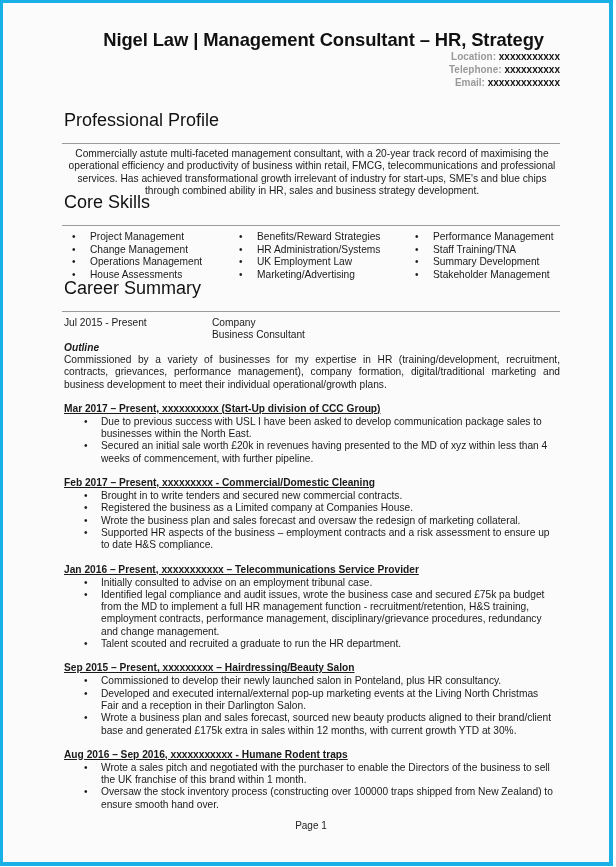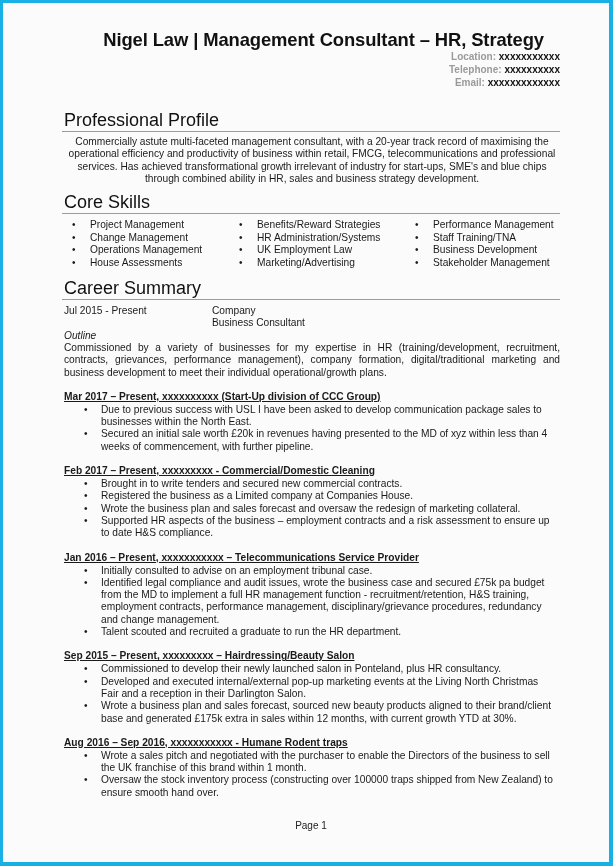--- a/index.html
+++ b/index.html
@@ -20,38 +20,38 @@
       letter-spacing: -0.1px;
     }
     .contact { position: absolute; right: 0; top: 47px; text-align: right; font-size: 10px; font-weight: bold; line-height: 13px; }
     .contact .lbl { color: #9a9a9a; }
     .contact .val { color: #111; text-align: right; }
 
     .section { position: absolute; left: 0; width: 498px; }
     .section h2 {
       font-weight: normal; font-size: 18px; color: #111;
       line-height: 21px; padding-left: 2px;
-      border-bottom: 1.5px solid #9b9b9b; padding-bottom: 0px;
+      border-bottom: 1.5px solid #9b9b9b; padding-bottom: 12px;
     }
     .profile-text {
       font-size: 10.2px; line-height: 12.3px; text-align: center; color: #1a1a1a;
       padding-top: 4px; padding-left: 2px;
     }
     .skills { position: relative; height: 52px; margin-top: 5px; font-size: 10.2px; line-height: 12.5px; }
     .skill-col { position: absolute; top: 0; list-style: none; }
     .skill-col li { position: relative; padding-left: 18px; white-space: nowrap; }
     .skill-col li::before { content: "\2022"; position: absolute; left: 0; top: 0; font-size: 10px; }
     .col1 { left: 10px; }
     .col2 { left: 177px; }
     .col3 { left: 353px; }
 
     .job-head { position: relative; height: 25px; margin-top: 5px; font-size: 10.2px; font-weight: normal; line-height: 12px; padding-left: 2px; }
     .job-head .date { position: absolute; left: 2px; top: 0; }
     .job-head .company { position: absolute; left: 150px; top: 0; }
-    .outline-label { font-style: italic; font-size: 10.2px; line-height: 12px; padding-left: 2px; }
+    .outline-label { font-style: italic; font-size: 10.2px; line-height: 12px; padding-left: 2px; font-weight: bold; }
     .outline-text { font-size: 10.2px; line-height: 12.3px; text-align: justify; padding-left: 2px; }
 
     .role { margin-top: 12px; }
     .role-title {
       font-size: 10.2px; font-weight: bold; text-decoration: underline;
       line-height: 12px; padding-left: 2px; white-space: nowrap;
     }
     .role ul { list-style: none; margin-top: 1px; }
     .role li { position: relative; padding-left: 39px; font-size: 10.2px; line-height: 12.3px; padding-right: 6px; }
     .role li::before { content: "\2022"; position: absolute; left: 22px; top: 0; }
@@ -94,21 +94,21 @@
         </ul>
         <ul class="skill-col col2">
           <li>Benefits/Reward Strategies</li>
           <li>HR Administration/Systems</li>
           <li>UK Employment Law</li>
           <li>Marketing/Advertising</li>
         </ul>
         <ul class="skill-col col3">
           <li>Performance Management</li>
           <li>Staff Training/TNA</li>
-          <li>Business Development</li>
+          <li>Summary Development</li>
           <li>Stakeholder Management</li>
         </ul>
       </div>
     </div>
 
     <div class="section" style="top:275px;">
       <h2>Career Summary</h2>
       <div class="job-head">
         <span class="date">Jul 2015 - Present</span>
         <div class="company">

